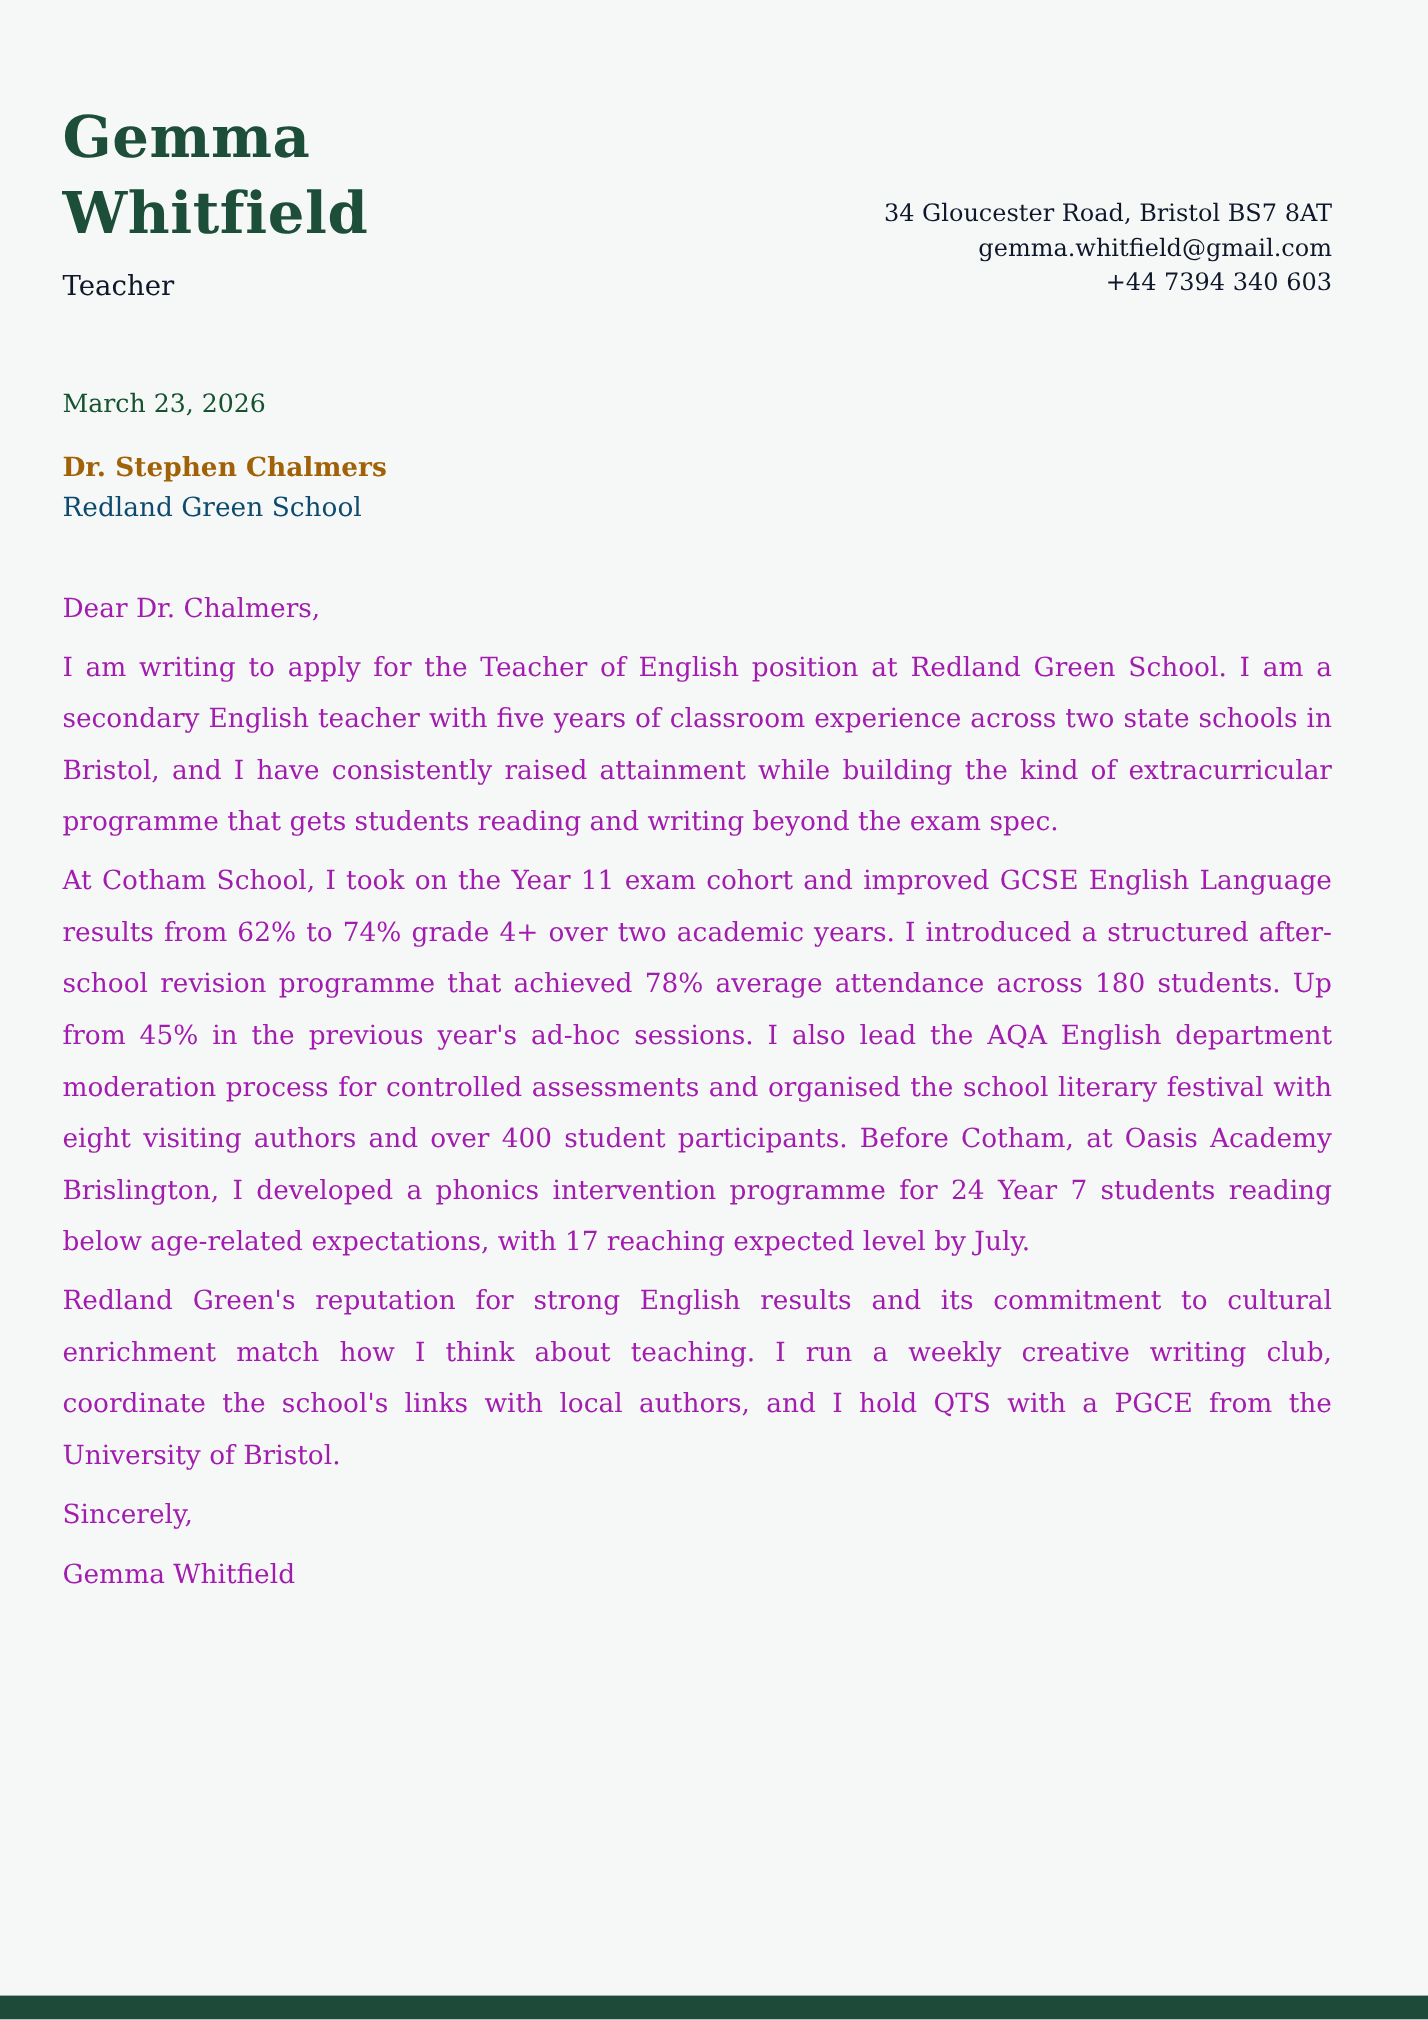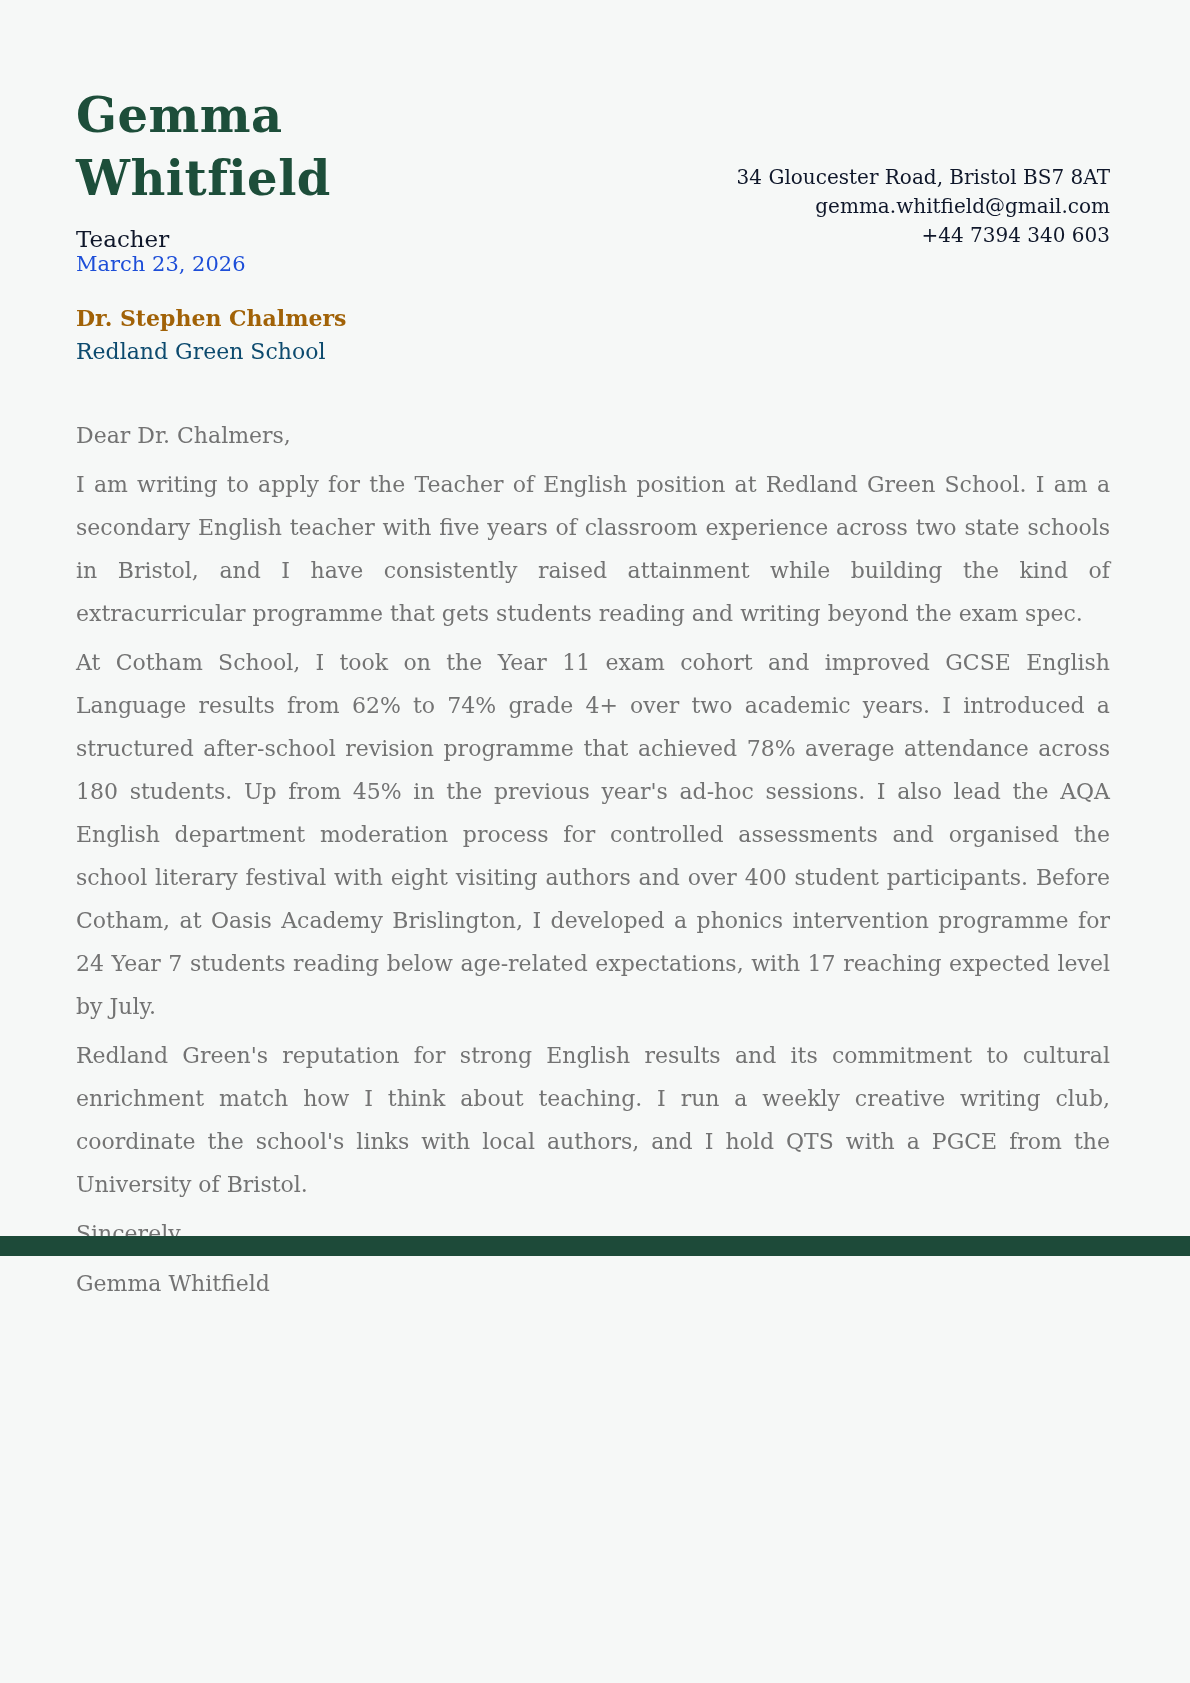--- a/index.html
+++ b/index.html
@@ -6,22 +6,22 @@
   html, body { width: 1190px; height: 1683px; }
   body {
     background: #f6f8f7;
     font-family: "DejaVu Serif", "Liberation Serif", serif;
     color: #3c4340;
     overflow: hidden;
   }
   .page {
     position: relative;
     width: 1190px;
-    height: 1256px;
-    padding: 84px 80px 0 76px;
+    height: 1683px;
+    padding: 84px 80px 0 52px;
   }
   
   .header {
     display: flex;
     justify-content: space-between;
     align-items: flex-end;
   }
   .identity { max-width: 520px; }
   .name {
     color: #1d4e3a;
@@ -38,42 +38,43 @@
   }
   .contact {
     text-align: right;
     font-size: 20px;
     line-height: 29px;
     color: #0f172a;
     padding-bottom: 2px;
   }
   
   .date-line {
+    margin-top: 72px;
     font-size: 21px;
-    color: #1d4ed8;
+    color: #14532d;
   }
   .recipient { margin-top: 26px; }
   .recipient-name {
     color: #a16207;
     font-weight: bold;
     font-size: 22px;
     line-height: 33px;
   }
   .recipient-org {
     font-size: 22px;
     line-height: 33px;
     color: #0c4a6e;
   }
   
   .letter-body { margin-top: 46px; }
   .letter-body p {
     font-size: 22px;
     line-height: 43px;
     margin: 0 0 6px 0;
-    color: #737373;
+    color: #a21caf;
   }
   .letter-body p.justified { text-align: justify; }
   .closing-block p { margin: 0 0 7px 0; }
   
   .footer-bar {
     position: absolute;
     left: 0;
     bottom: 0;
     width: 1190px;
     height: 20px;

